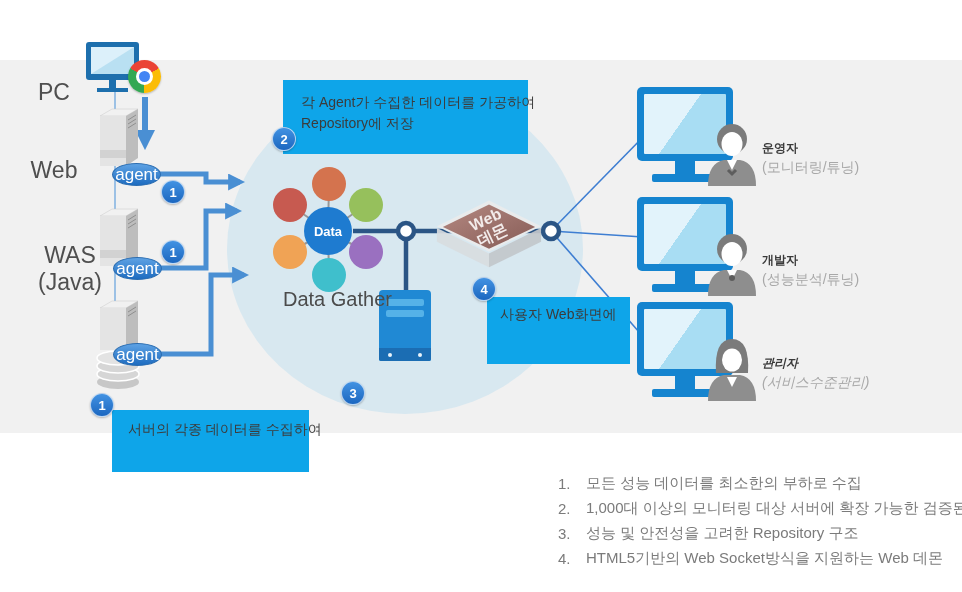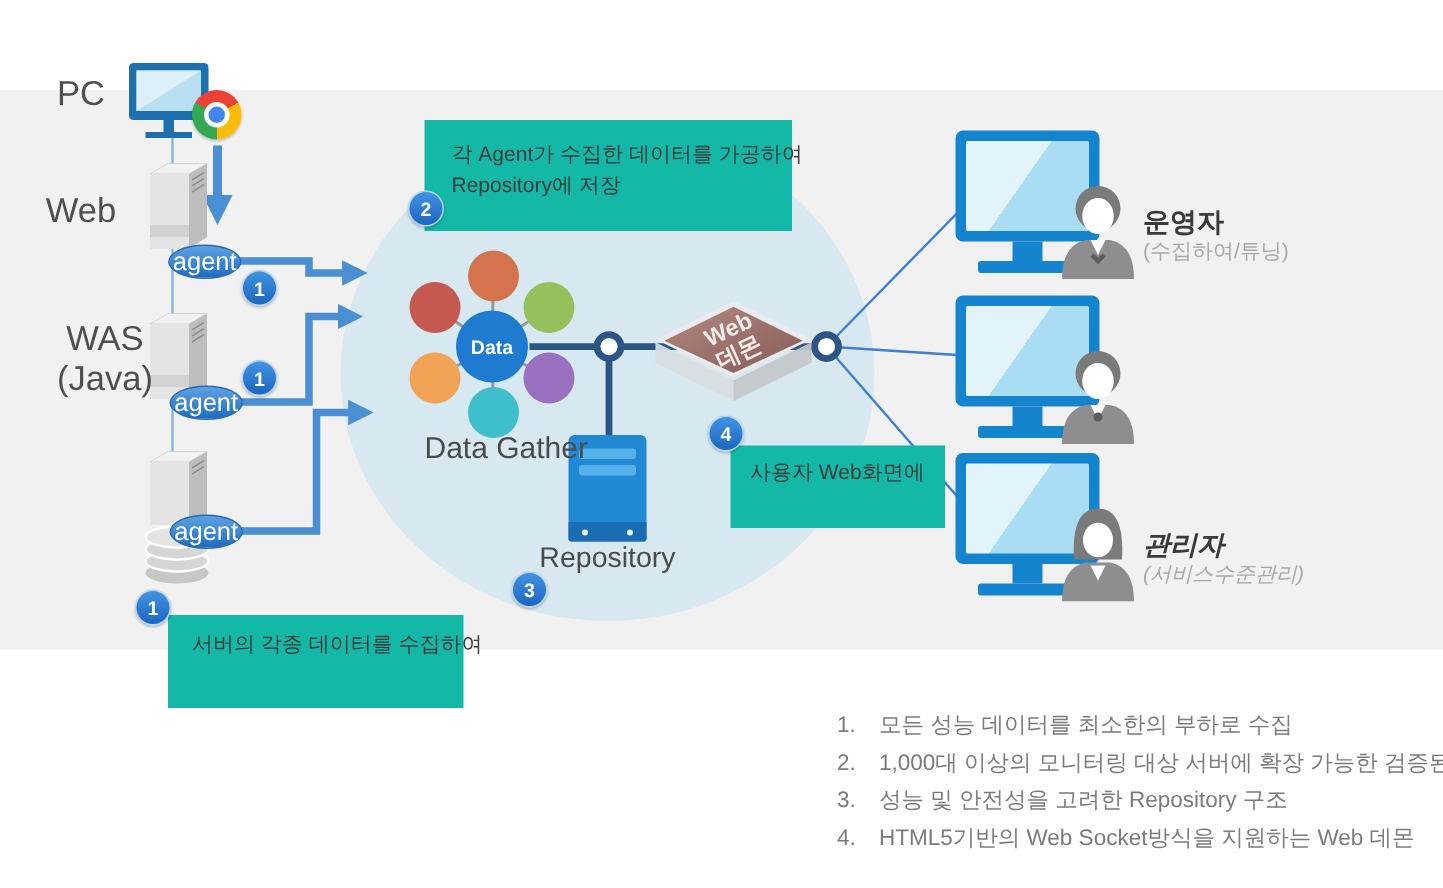--- a/index.html
+++ b/index.html
@@ -7,40 +7,40 @@
     position:relative;width:962px;height:592px;overflow:hidden;
     font-family:"Liberation Sans","DejaVu Sans",sans-serif;background:#ffffff;
   }
   .band{position:absolute;left:0;top:60px;width:962px;height:373px;background:#f1f1f1;}
   .zone{position:absolute;left:227px;top:84px;width:356px;height:330px;border-radius:50%;background:#d8e8f0;}
   .wires{position:absolute;left:0;top:0;z-index:2;}
   .abs{position:absolute;}
   .icon-layer{z-index:3;}
 
   
-  .side-label{position:absolute;width:104px;text-align:center;font-size:23px;color:#4f4f4f;z-index:5;line-height:27px;}
+  .side-label{position:absolute;width:104px;text-align:center;font-size:23px;color:#4f4f4f;z-index:5;line-height:27px;margin-top:30px;}
 
   
   .agent{
     position:absolute;z-index:6;width:47px;height:21px;border-radius:50%;
     background:linear-gradient(#5ea2e4,#1e6cc0);border:1px solid #2a6cb0;
     color:#fff;font-size:17px;display:flex;align-items:center;justify-content:center;
   }
   
   .badge{
     position:absolute;z-index:7;width:22px;height:22px;border-radius:50%;
     background:linear-gradient(#47a+0,#1c67c0);
     background:linear-gradient(#4292e2,#1c67c0);
     border:1px solid rgba(255,255,255,.65);
     color:#fff;font-size:13px;font-weight:bold;display:flex;align-items:center;justify-content:center;
     box-shadow:0 1px 2px rgba(0,0,0,.25);
   }
 
   
-  .callout{position:absolute;background:#14b8a6;color:#3c3c3c;font-size:14px;line-height:21px;z-index:6;}
+  .callout{position:absolute;background:#0ea5e9;color:#3c3c3c;font-size:14px;line-height:21px;z-index:6;}
   .callout .ln{white-space:nowrap;}
 
   
   .sat{position:absolute;width:34px;height:34px;border-radius:50%;z-index:3;}
   .sat-nw{background:#c75a50;} .sat-n{background:#d4734e;} .sat-ne{background:#96c05c;}
   .sat-sw{background:#f0a355;} .sat-se{background:#9a70c0;} .sat-s{background:#3fbfcc;}
   .hub-center{
     position:absolute;width:48px;height:48px;border-radius:50%;background:#1e7bd0;z-index:4;
     color:#fff;font-size:13px;font-weight:bold;display:flex;align-items:center;justify-content:center;
   }
@@ -57,21 +57,21 @@
 
   
   .monitor{position:absolute;width:96px;z-index:3;}
   .m-frame{width:96px;height:74px;background:#1584cf;border-radius:5px;padding:7px;box-sizing:border-box;}
   .m-screen{width:100%;height:100%;background:linear-gradient(125deg,#e2f3fb 0 46%,#a8ddf3 46% 100%);border-radius:1px;}
   .m-neck{width:20px;height:13px;background:#1584cf;margin:0 auto;}
   .m-base{width:66px;height:8px;background:#1584cf;margin:0 auto;border-radius:2px;}
   .person{position:absolute;z-index:4;}
 
   .user-label{position:absolute;z-index:5;}
-  .user-name{font-size:18px;font-weight:bold;color:#3a3a3a;line-height:20px;}
+  .user-name{font-size:12px;font-weight:bold;color:#3a3a3a;line-height:20px;}
   .user-role{font-size:14px;color:#a8a8a8;line-height:18px;}
 
   
   .features{position:absolute;left:558px;top:471px;z-index:5;}
   .feature-row{display:flex;height:25px;align-items:center;font-size:15px;color:#7b7b7b;white-space:nowrap;}
   .feature-num{width:22px;}
   .feature-text{padding-left:6px;}
 
   .chip{position:absolute;left:435px;top:194px;z-index:4;}
 </style>
@@ -197,21 +197,20 @@
     </div>
   <div class="hub-label" style="left:283px;top:288px;">Data Gather</div>
 
   <div class="repo">
     <div class="stripe s1"></div>
     <div class="stripe s2"></div>
     <div class="foot"></div>
     <div class="dot d1"></div>
     <div class="dot d2"></div>
   </div>
-  <div class="repo-label">Repository</div>
 
   <svg class="chip" width="108" height="78" viewBox="0 0 110 78">
     <defs>
       <linearGradient id="chipTop" x1="0" y1="0" x2="1" y2="1">
         <stop offset="0" stop-color="#b08078"></stop>
         <stop offset="1" stop-color="#7d4f49"></stop>
       </linearGradient>
     </defs>
     <polygon points="2,34 55,60 55,74 2,48" fill="#d8dcdf" opacity="0.92"></polygon>
     <polygon points="55,60 108,34 108,48 55,74" fill="#c2c7cb" opacity="0.92"></polygon>
@@ -232,37 +231,41 @@
   </div>
   <svg class="person" style="left:702px;top:118px;" width="60" height="68" viewBox="0 0 60 68">
     <path d="M6,68 Q6,45 22,42 L38,42 Q54,45 54,68 Z" fill="#8e8e8e"></path>
     <circle cx="30" cy="21" r="15" fill="#7b7b7b"></circle>
     <ellipse cx="30" cy="26" rx="10.5" ry="12" fill="#ffffff"></ellipse>
     <polygon points="25,42 30,52 35,42" fill="#ffffff"></polygon>
     <path d="M26,52 l4,4 l4,-4" stroke="#5d5d5d" stroke-width="3" fill="none"></path>
   </svg>
   <div class="user-label" style="left:762px;top:138px;">
     <div class="user-name">운영자</div>
-    <div class="user-role">(수집하여/튜닝)</div>
+    <div class="user-role">(모니터링/튜닝)</div>
   </div>
 
   <div class="monitor" style="left:637px;top:197px;">
     <div class="m-frame">
         <div class="m-screen"></div>
       </div>
     <div class="m-neck"></div>
     <div class="m-base"></div>
   </div>
   <svg class="person" style="left:702px;top:228px;" width="60" height="68" viewBox="0 0 60 68">
     <path d="M6,68 Q6,45 22,42 L38,42 Q54,45 54,68 Z" fill="#8e8e8e"></path>
     <circle cx="30" cy="21" r="15" fill="#7b7b7b"></circle>
     <ellipse cx="30" cy="26" rx="10.5" ry="12" fill="#ffffff"></ellipse>
     <polygon points="25,42 30,52 35,42" fill="#ffffff"></polygon>
     <circle cx="30" cy="50" r="3" fill="#5d5d5d"></circle>
   </svg>
+  <div class="user-label" style="left:762px;top:250px;">
+    <div class="user-name">개발자</div>
+    <div class="user-role">(성능분석/튜닝)</div>
+  </div>
 
   <div class="monitor" style="left:637px;top:302px;">
     <div class="m-frame">
         <div class="m-screen"></div>
       </div>
     <div class="m-neck"></div>
     <div class="m-base"></div>
   </div>
   <svg class="person" style="left:702px;top:333px;" width="60" height="68" viewBox="0 0 60 68">
     <path d="M6,68 Q6,45 22,42 L38,42 Q54,45 54,68 Z" fill="#8e8e8e"></path>
@@ -275,21 +278,21 @@
     <div class="user-role">(서비스수준관리)</div>
   </div>
 
   <div class="callout" style="left:112px;top:410px;width:181px;height:53px;padding:9px 0 0 16px;">
     <div class="ln">서버의 각종 데이터를 수집하여</div>
   </div>
   <div class="callout" style="left:283px;top:80px;width:227px;height:62px;padding:12px 0 0 18px;">
     <div class="ln">각 Agent가 수집한 데이터를 가공하여</div>
     <div class="ln">Repository에 저장</div>
   </div>
-  <div class="callout" style="left:487px;top:297px;width:130px;height:48px;padding:7px 0 0 13px;">
+  <div class="callout" style="left:487px;top:297px;width:130px;height:48px;padding:7px 0 12px 13px;">
     <div class="ln">사용자 Web화면에</div>
   </div>
 
   <div class="badge" style="left:161px;top:180px;">1</div>
   <div class="badge" style="left:161px;top:240px;">1</div>
   <div class="badge" style="left:90px;top:393px;">1</div>
   <div class="badge" style="left:272px;top:127px;">2</div>
   <div class="badge" style="left:341px;top:381px;">3</div>
   <div class="badge" style="left:472px;top:277px;">4</div>
 

